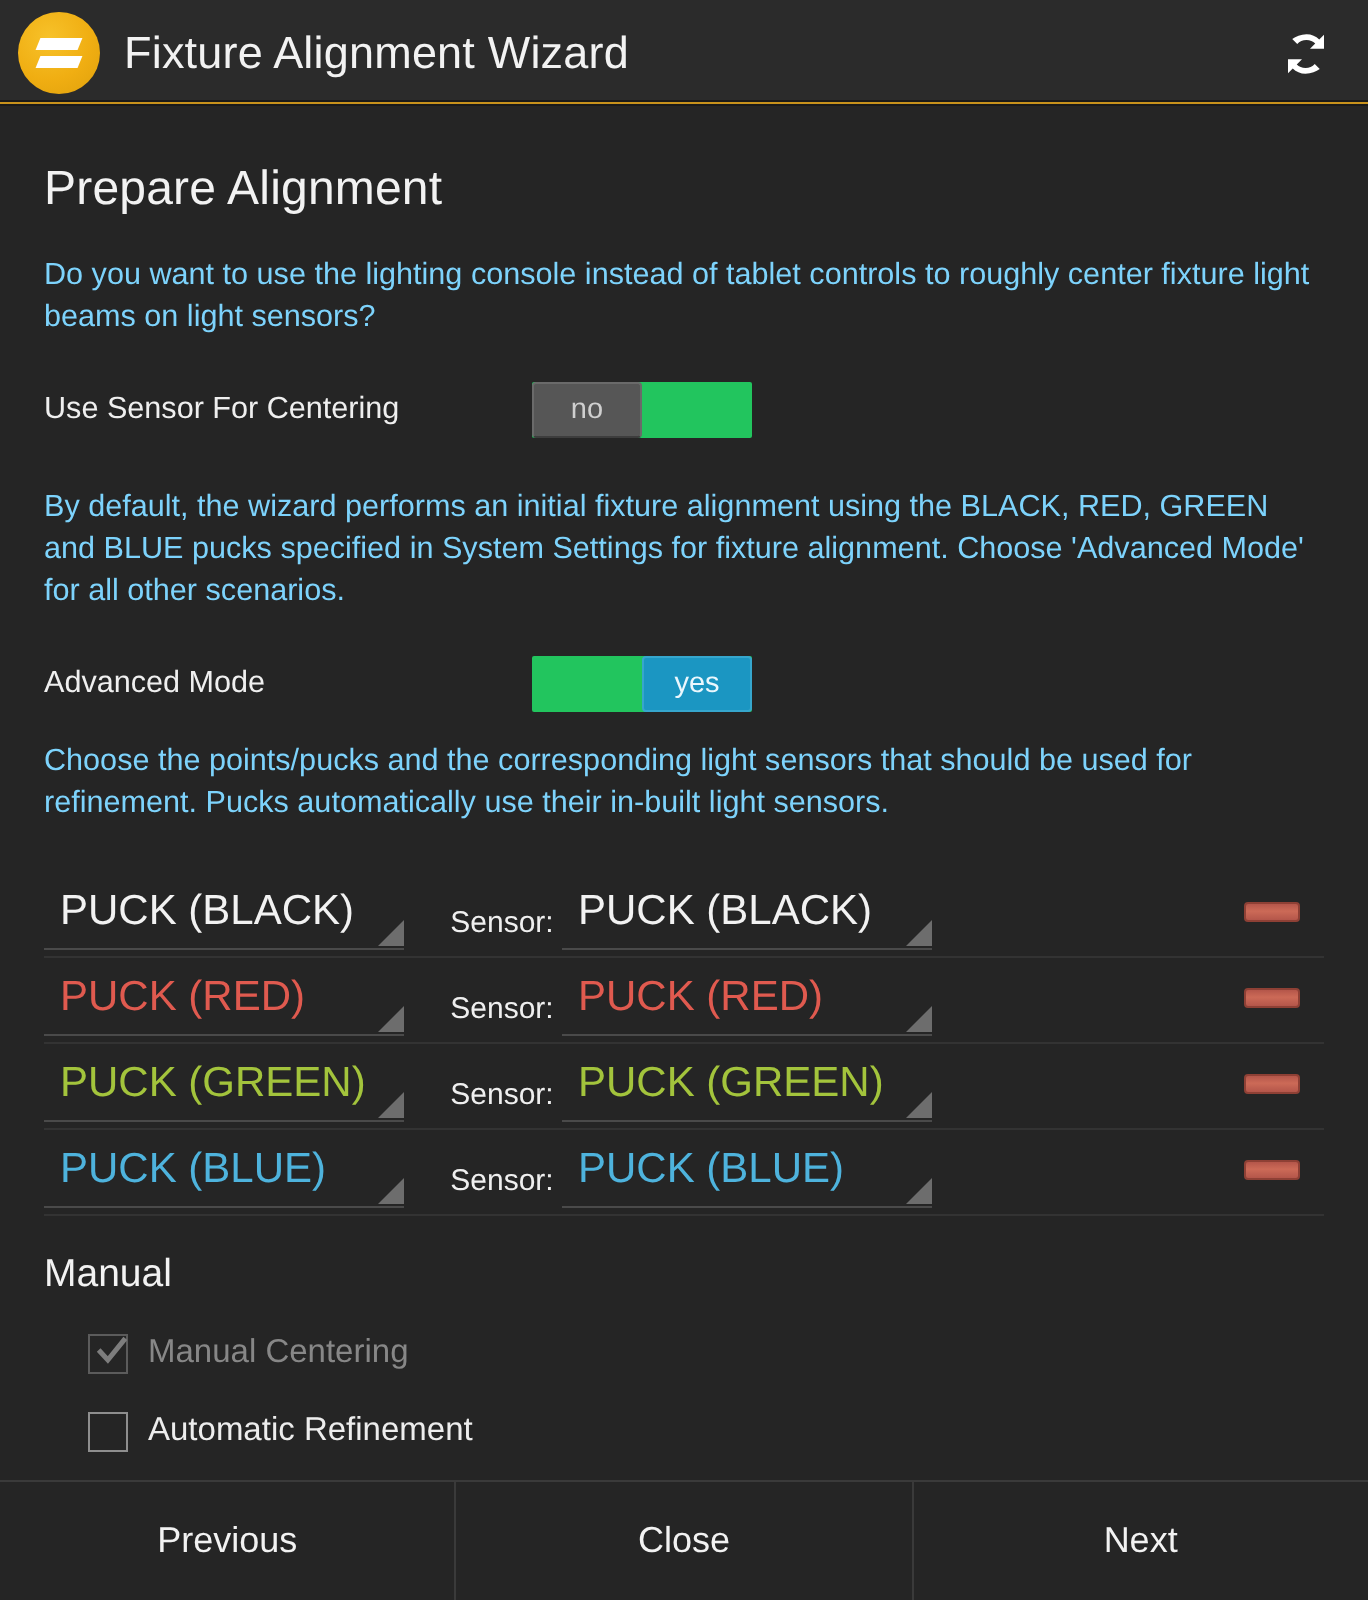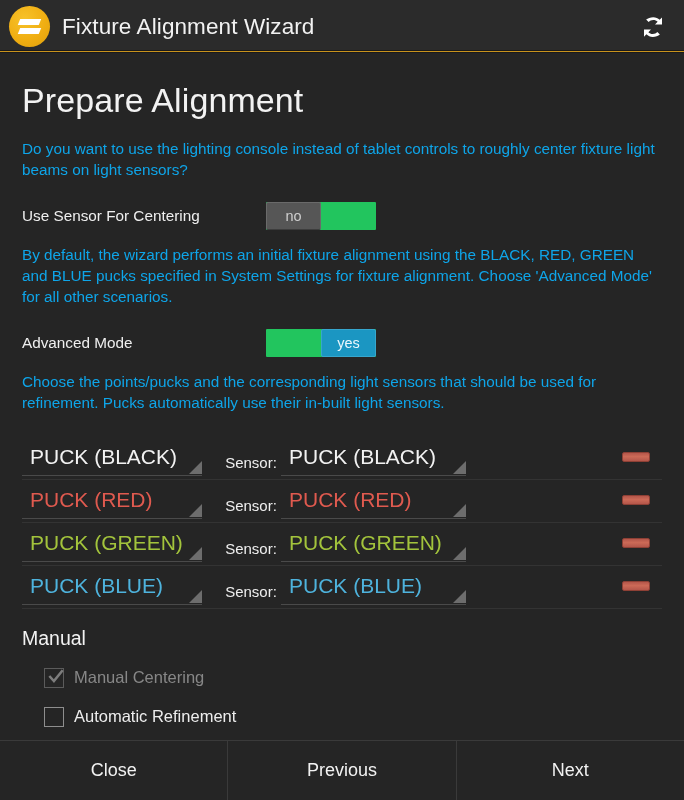--- a/index.html
+++ b/index.html
@@ -56,27 +56,27 @@
 
   
   .content {
     flex: 1 1 auto;
     padding: 0 22px;
     overflow: hidden;
     background: #252525;
   }
   .page-title {
     color: #f2f2f2;
-    font-size: 34px;
+    font-size: 24px;
     margin-top: 28px;
     margin-bottom: 18px;
     letter-spacing: 0.1px;
   }
   .para {
-    color: #0ea5e9;
+    color: #7dd3fc;
     font-size: 15.3px;
     line-height: 21px;
     max-width: 640px;
   }
 
   
   .toggle-row {
     display: flex; align-items: center;
     margin-top: 22px; margin-bottom: 6px;
     height: 28px;
@@ -245,21 +245,21 @@
 
     <div class="para">Do you want to use the lighting console instead of tablet controls to roughly center fixture light beams on light sensors?</div>
 
     <div class="toggle-row">
       <div class="toggle-label">Use Sensor For Centering</div>
       <div class="switch off">
         <div class="thumb">no</div>
       </div>
     </div>
 
-    <div class="para" style="margin-top:14px;">By default, the wizard performs an initial fixture alignment using the BLACK, RED, GREEN and BLUE pucks specified in System Settings for fixture alignment. Choose 'Advanced Mode' for all other scenarios.</div>
+    <div class="para" style="margin-top:24px;">By default, the wizard performs an initial fixture alignment using the BLACK, RED, GREEN and BLUE pucks specified in System Settings for fixture alignment. Choose 'Advanced Mode' for all other scenarios.</div>
 
     <div class="toggle-row">
       <div class="toggle-label">Advanced Mode</div>
       <div class="switch on">
         <div class="thumb">yes</div>
       </div>
     </div>
 
     <div class="para" style="margin-top:14px;">Choose the points/pucks and the corresponding light sensors that should be used for refinement. Pucks automatically use their in-built light sensors.</div>
 
@@ -336,18 +336,18 @@
         <svg class="tick" viewBox="0 0 24 24">
           <path d="M4 12 L9.5 18 L20 5" stroke="#f2a324" stroke-width="3.5" fill="none"></path>
         </svg>
       </div>
       <div class="check-label">(Re)calculate Positions</div>
     </div>
 
   </div>
 
   <div class="footer">
+    <div class="footer-btn">Previous</div>
     <div class="footer-btn">Close</div>
-    <div class="footer-btn">Previous</div>
     <div class="footer-btn">Next</div>
   </div>
 
 </div>
 
 </body></html>

